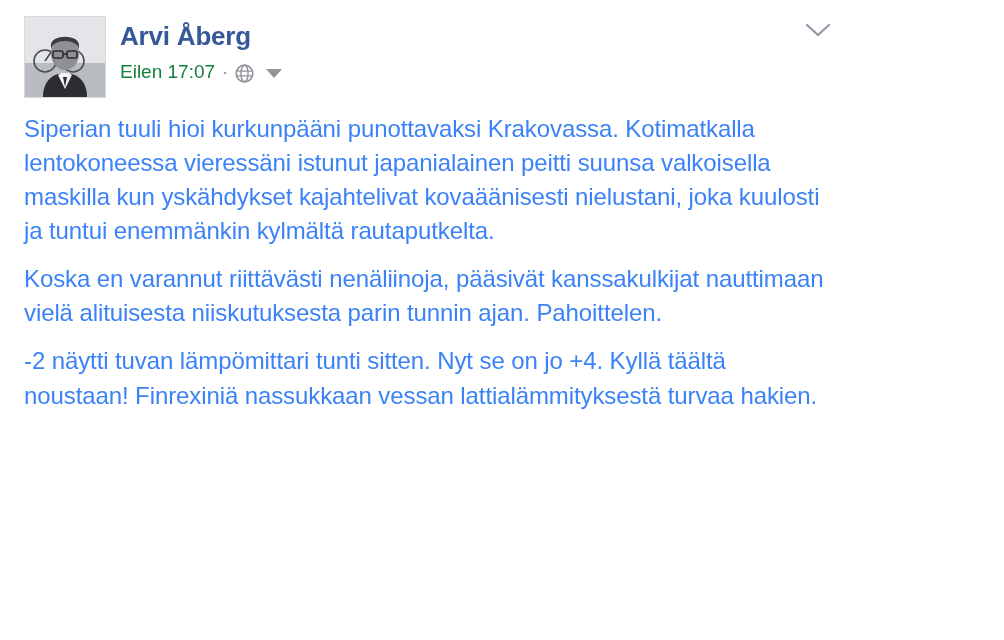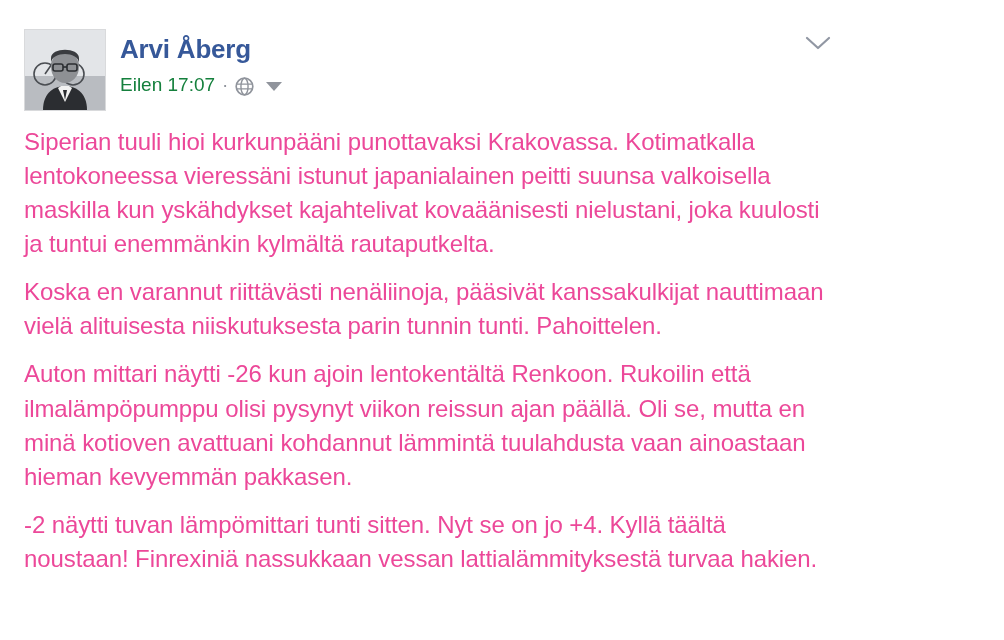--- a/index.html
+++ b/index.html
@@ -13,21 +13,21 @@
     font-family: "Liberation Sans", sans-serif;
     color: #1d2129;
     overflow: hidden;
   }
 
   .post {
     position: relative;
     width: 855px;
     height: 640px;
     box-sizing: border-box;
-    padding: 29px 24px 0 24px;
+    padding: 16px 24px 0 24px;
     background: #ffffff;
   }
 
   
   .post-header {
     display: flex;
     align-items: flex-start;
     margin-bottom: 14px;
   }
 
@@ -102,21 +102,21 @@
   }
 
   
   .post-body {
     margin-top: 6px;
   }
   .post-body p {
     margin: 0 0 14px 0;
     font-size: 24px;
     line-height: 1.42;
-    color: #ec4899;
+    color: #3b82f6;
     letter-spacing: -0.1px;
   }
   .post-body p:last-child { margin-bottom: 1px; }
 </style>
 </head>
 <body>
 
 <div class="post">
 
   <div class="post-header">
@@ -167,18 +167,17 @@
     <div class="header-menu">
       <svg class="chevron" viewBox="0 0 26 16">
         <path d="M2 3 L13 13 L24 3" fill="none" stroke="#9197a3" stroke-width="2.2" stroke-linecap="round" stroke-linejoin="round"></path>
       </svg>
     </div>
 
   </div>
 
   <div class="post-body">
     <p>Siperian tuuli hioi kurkunpääni punottavaksi Krakovassa. Kotimatkalla lentokoneessa vieressäni istunut japanialainen peitti suunsa valkoisella maskilla kun yskähdykset kajahtelivat kovaäänisesti nielustani, joka kuulosti ja tuntui enemmänkin kylmältä rautaputkelta.</p>
-    <p>Koska en varannut riittävästi nenäliinoja, pääsivät kanssakulkijat nauttimaan vielä alituisesta niiskutuksesta parin tunnin tunti. Pahoittelen.</p>
-    <p>Auton mittari näytti -26 kun ajoin lentokentältä Renkoon. Rukoilin että ilmalämpöpumppu olisi pysynyt viikon reissun ajan päällä. Oli se, mutta en minä kotioven avattuani kohdannut lämmintä tuulahdusta vaan ainoastaan hieman kevyemmän pakkasen.</p>
+    <p>Koska en varannut riittävästi nenäliinoja, pääsivät kanssakulkijat nauttimaan vielä alituisesta niiskutuksesta parin tunnin ajan. Pahoittelen.</p>
     <p>-2 näytti tuvan lämpömittari tunti sitten. Nyt se on jo +4. Kyllä täältä noustaan! Finrexiniä nassukkaan vessan lattialämmityksestä turvaa hakien.</p>
   </div>
 
 </div>
 
 </body></html>

